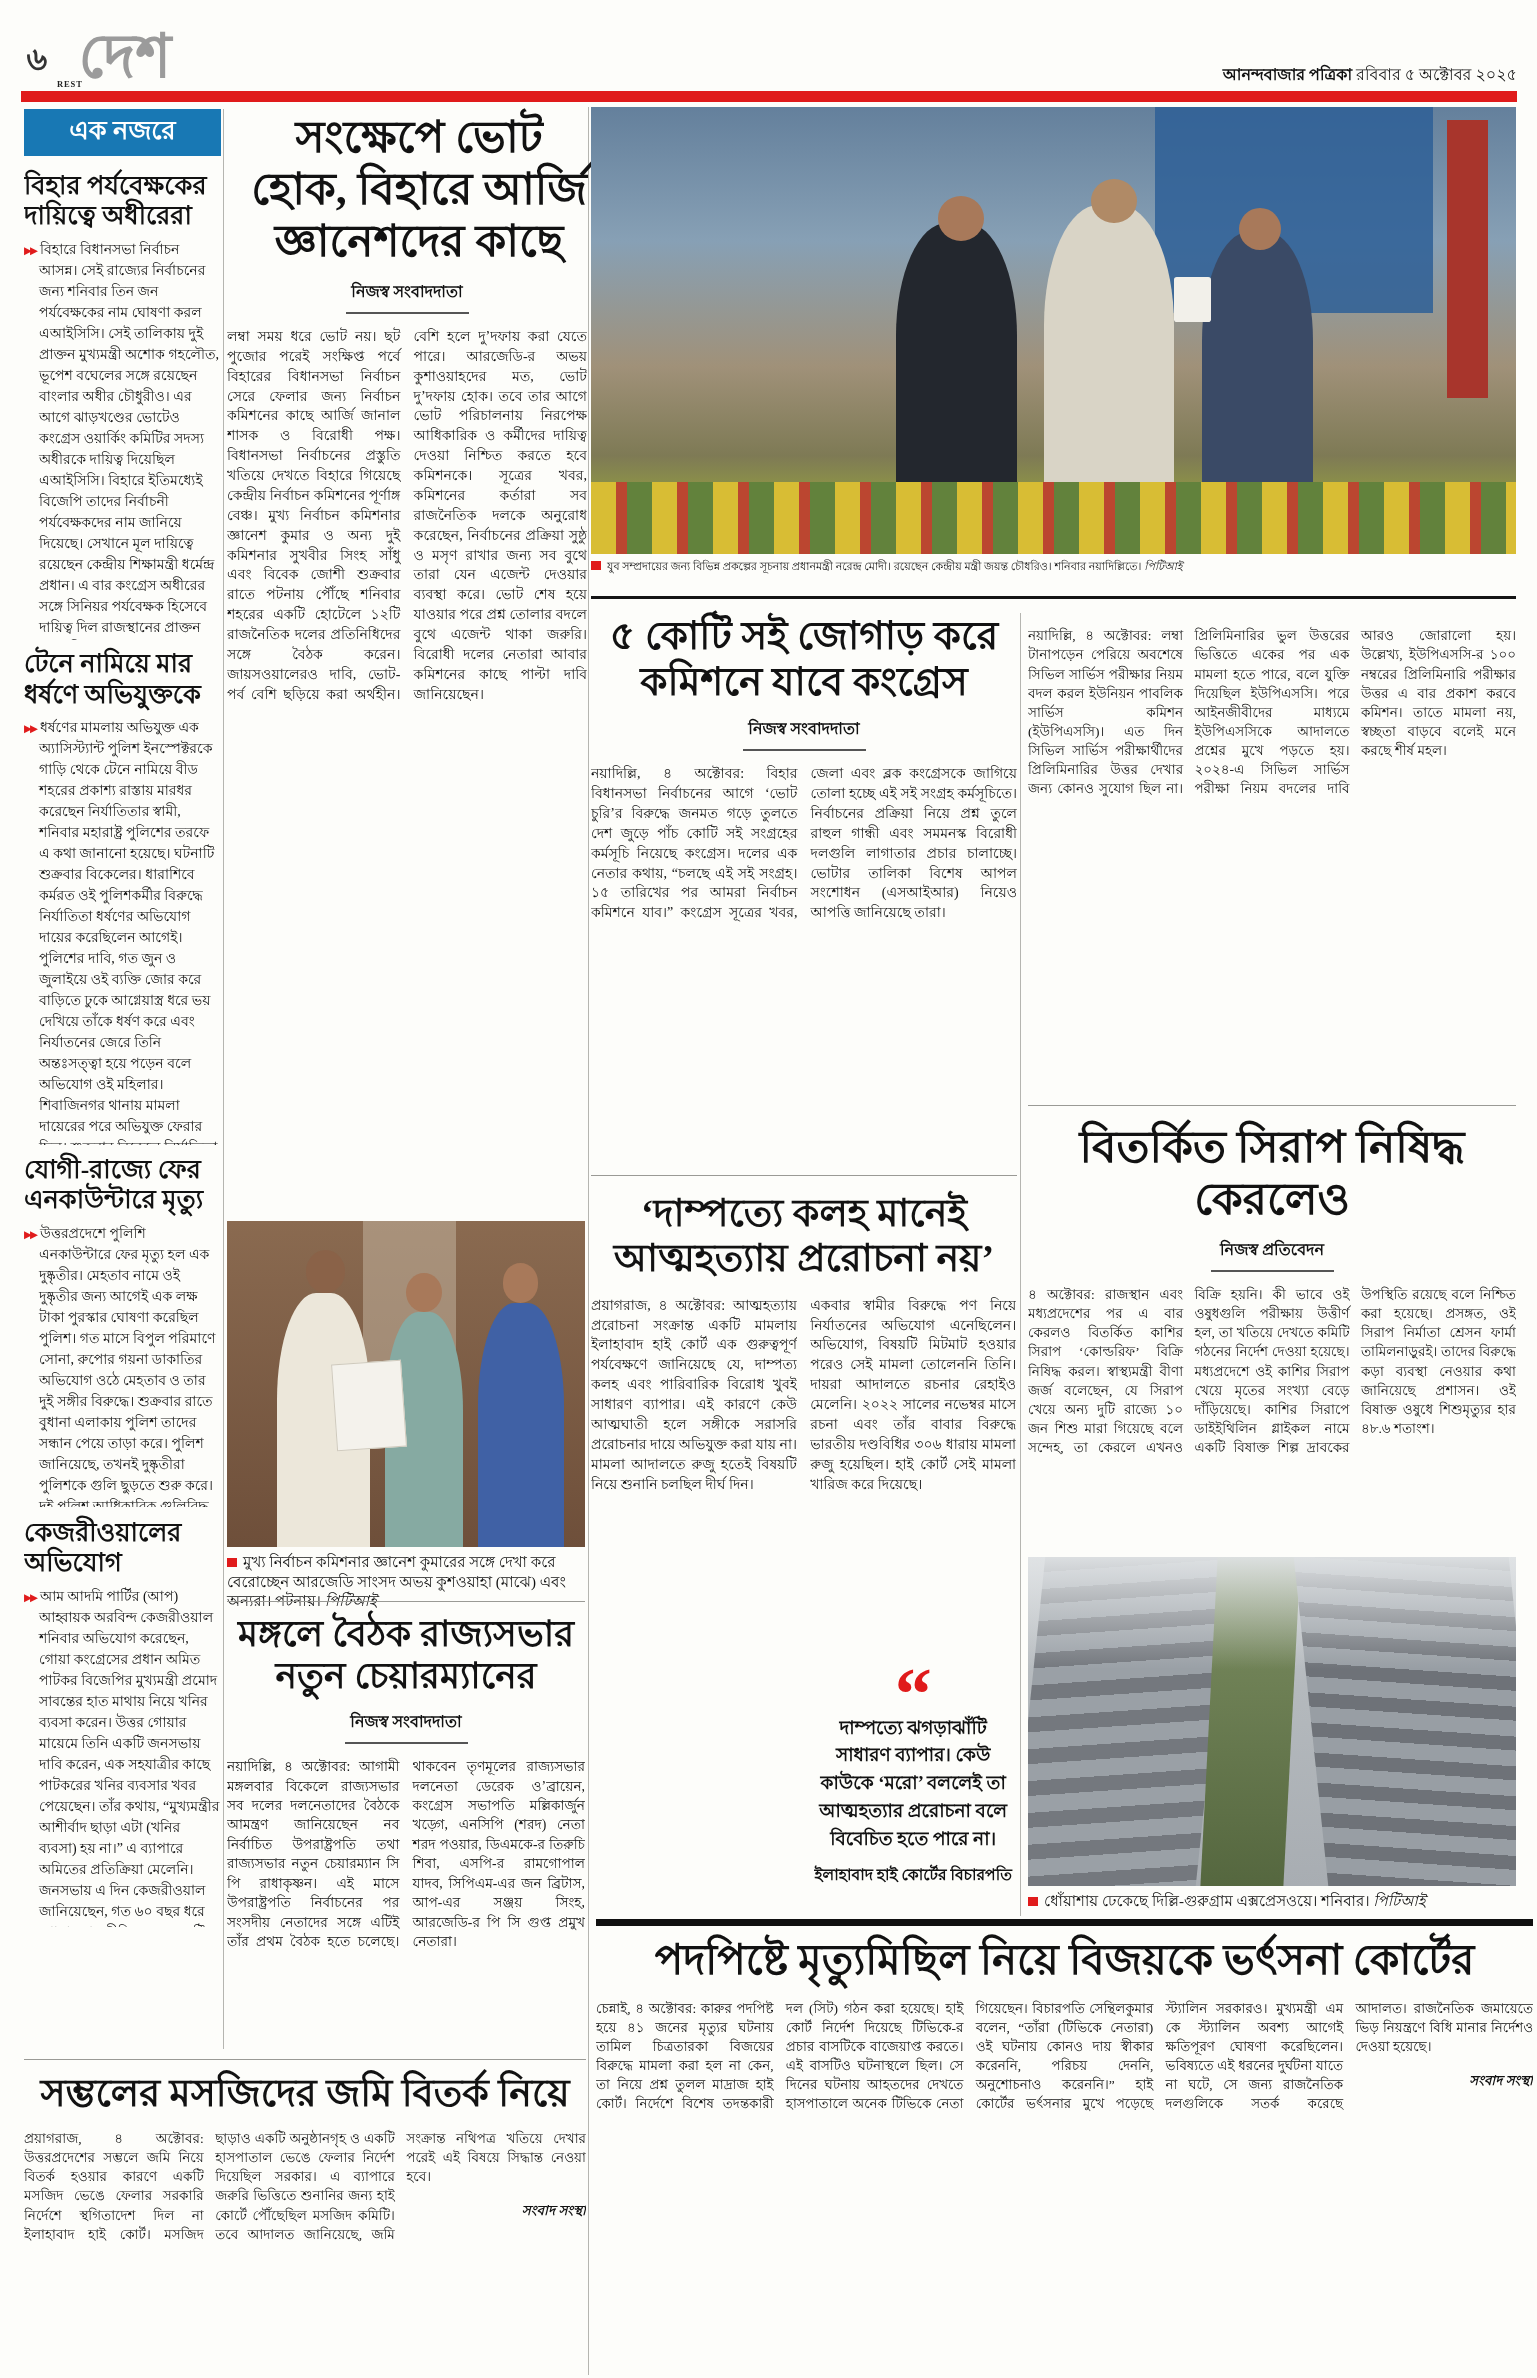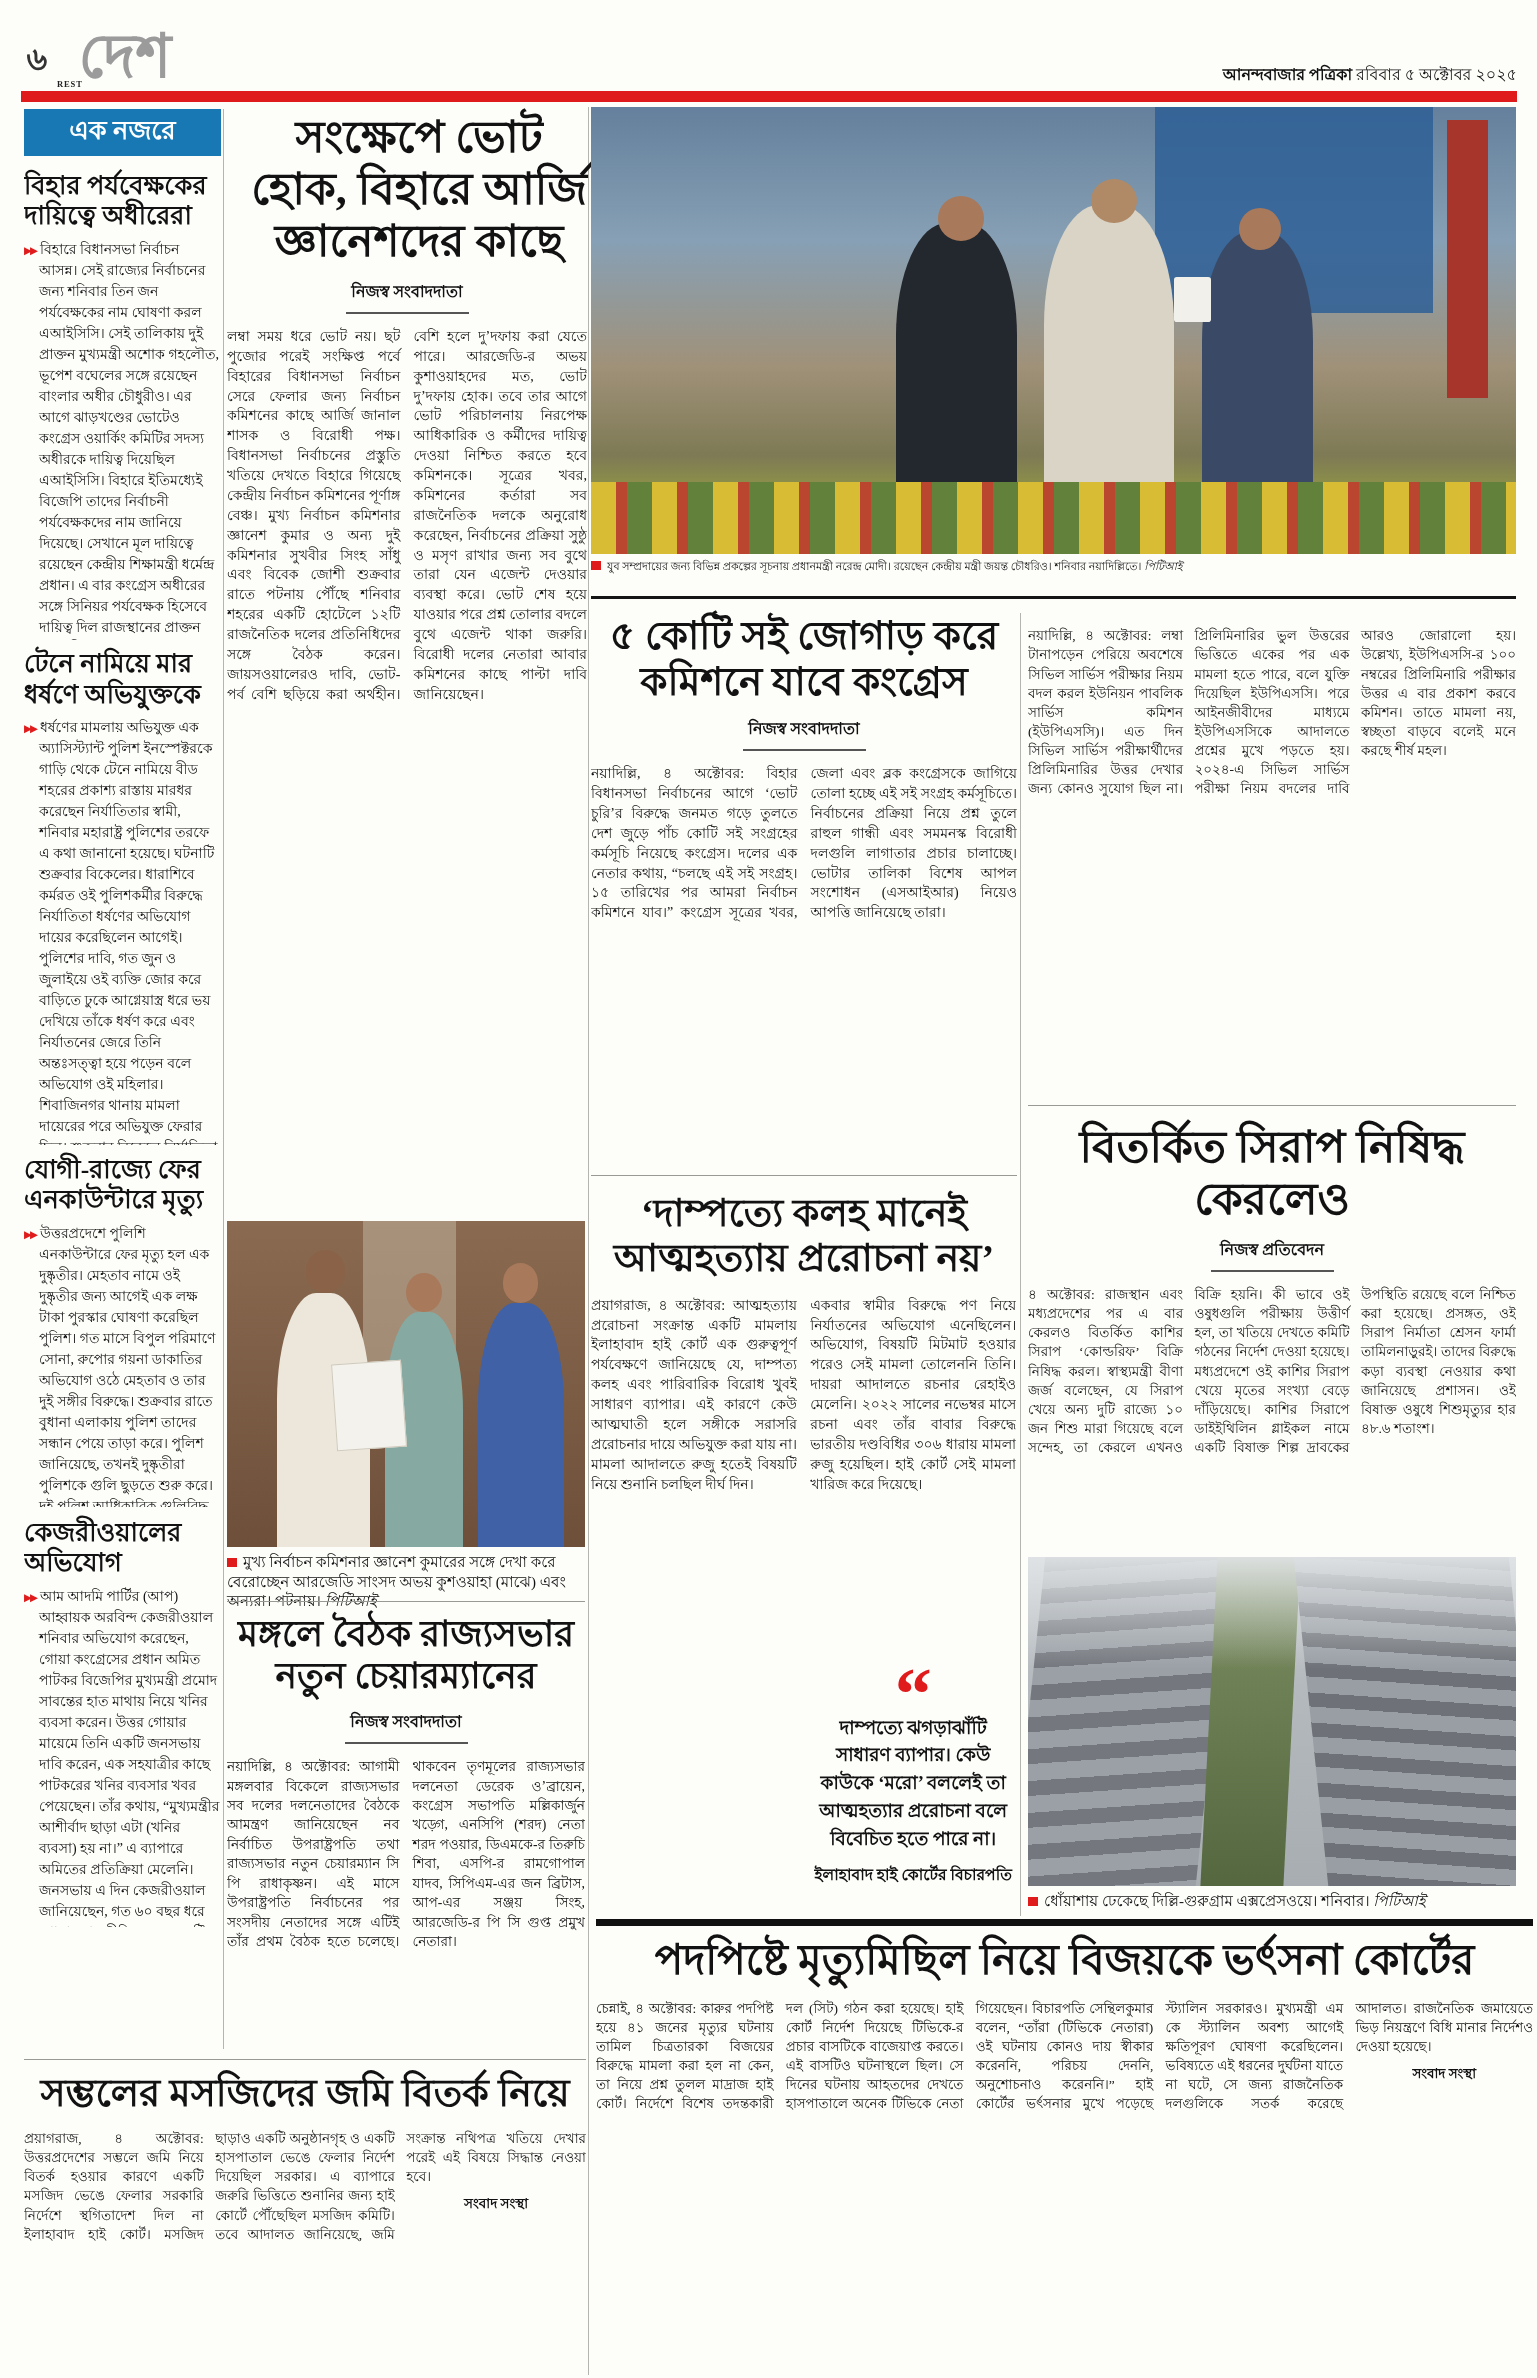--- a/index.html
+++ b/index.html
@@ -28,21 +28,21 @@
            padding-left:15px;text-indent:-15px;}
   .marker{color:#e01b1b;font-size:10.4px;letter-spacing:-1.9px;margin-right:3.8px;}
   
   .headline{font-weight:bold;text-align:center;line-height:1.18;}
   .byline{font-size:16px;font-weight:bold;text-align:center;margin-top:11.4px;}
   .byline::after{content:"";display:block;width:123px;height:1.9px;background:#555;margin:5.7px auto 0 auto;}
   .body{font-size:14px;line-height:1.42;text-align:justify;overflow:hidden;margin-top:13.2px;}
   .cols2{column-count:2;column-gap:13.2px;}
   .cols3{column-count:3;column-gap:11.4px;}
   .cols5{column-count:5;column-gap:12.3px;}
-  .sig{display:block;text-align:center;font-weight:bold;margin-top:8px;}
+  .sig{display:block;text-align:right;font-weight:bold;font-style:italic;margin-top:15px;}
   
   .caption{font-size:11px;line-height:1.3;font-weight:500;}
   .sq{display:inline-block;width:9.5px;height:9.5px;background:#e01b1b;margin-right:6.6px;}
   .credit{font-style:italic;}
   
   .photo{overflow:hidden;}
   .fig{position:absolute;border-radius:42% 42% 0 0;}
   .head{position:absolute;border-radius:50%;background:#a8795a;}
   
   .p-top{left:591px;top:107px;width:925px;height:447px;

